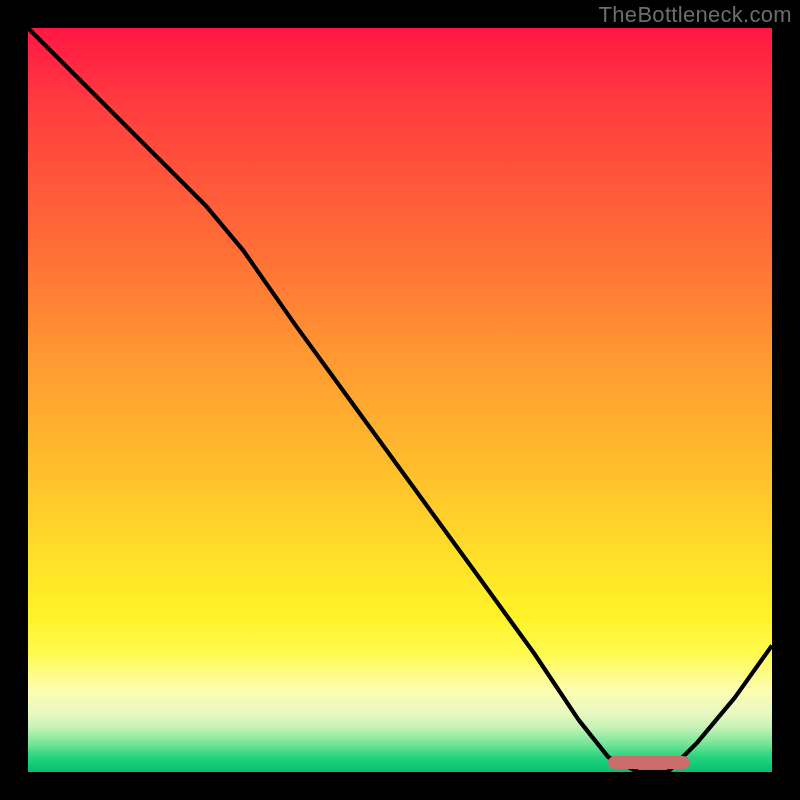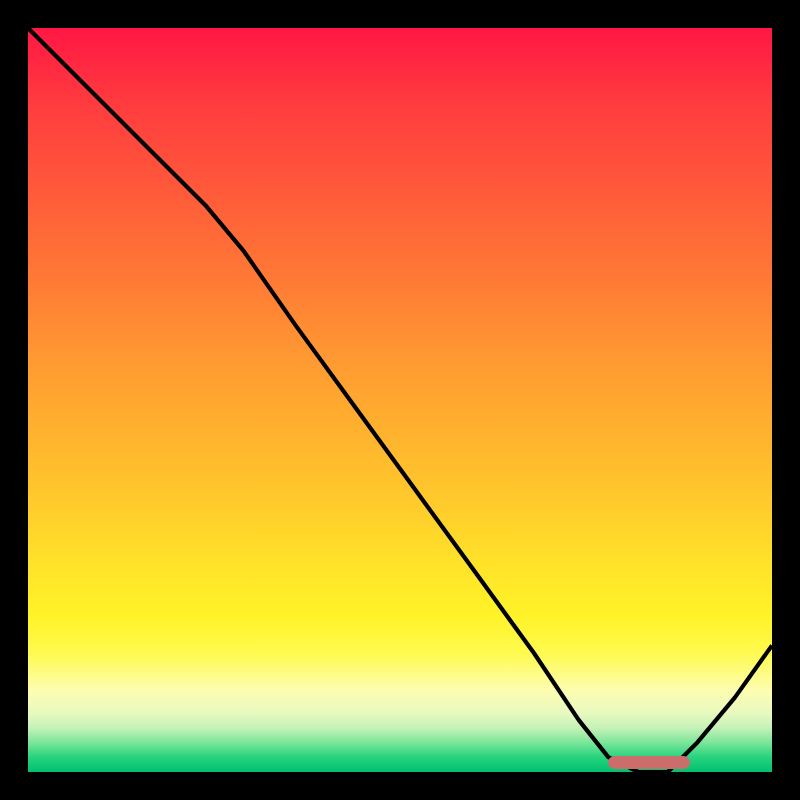--- a/index.html
+++ b/index.html
@@ -67,20 +67,21 @@
     border-radius: 7px;
     z-index: 25;
   }
   
 </style>
 </head>
 <body>
 
 <div class="container">
 
+  <div class="attribution">TheBottleneck.com</div>
 
   <div class="plot-area"></div>
 
   <svg class="overlay" viewBox="0 0 744 744" preserveAspectRatio="none">
     <polyline id="curve" fill="none" stroke="#000" stroke-width="4.2" stroke-linejoin="round" points="0.0,0.0 59.5,59.5 119.0,119.0 178.6,178.6 215.8,223.2 267.8,297.6 327.4,379.4 386.9,461.3 446.4,543.1 505.9,625.0 550.6,691.9 580.3,729.1 610.1,744.0 639.8,744.0 669.6,714.2 706.8,669.6 744.0,617.5"></polyline>
   </svg>
 
   <div id="marker" class="marker" style="left: 608.32px; width: 81.84px; top: 756px; background: rgb(203, 109, 106);"></div>
 </div>
 

